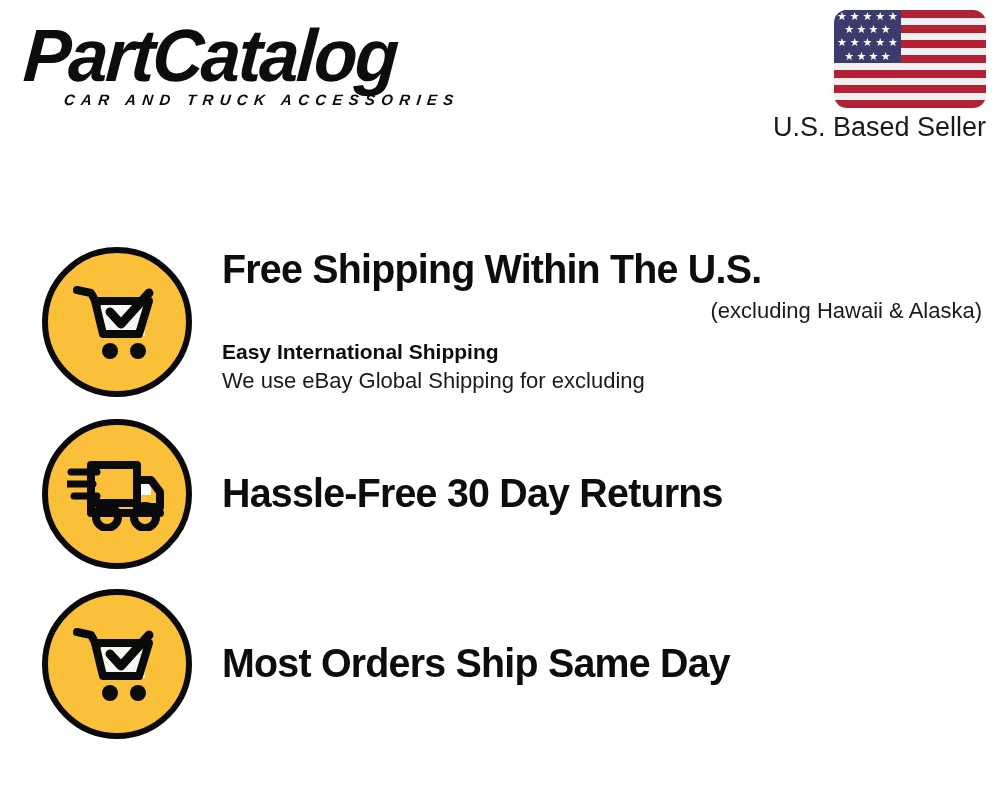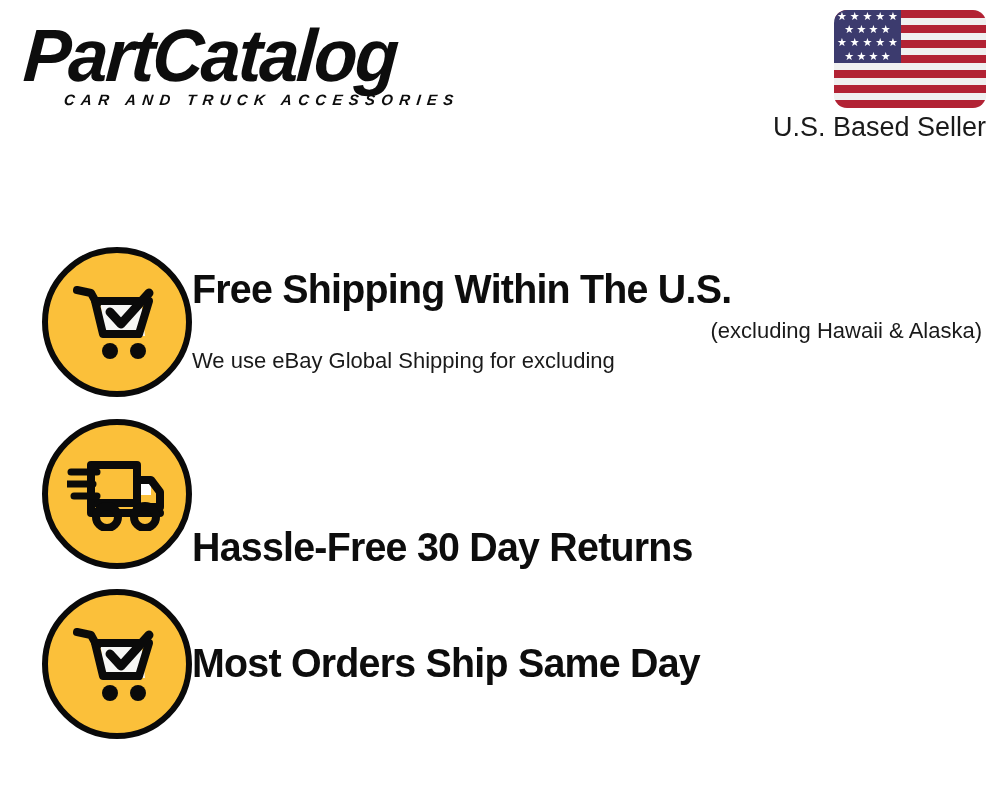--- a/index.html
+++ b/index.html
@@ -126,41 +126,42 @@
     width: 1000px;
   }
   .benefit-row {
     position: absolute;
     left: 42px;
     width: 940px;
     display: flex;
     align-items: center;
   }
   .benefit-row.row-1 { top: 72px; }
-  .benefit-row.row-2 { top: 244px; align-items: flex-end; }
+  .benefit-row.row-2 { top: 244px; }
   .benefit-row.row-3 { top: 414px; }
 
   .icon-circle {
     width: 150px;
     height: 150px;
     min-width: 150px;
     border-radius: 50%;
     background: #fbc03a;
     border: 6px solid #0a0a0a;
     box-sizing: border-box;
     position: relative;
     display: flex;
     align-items: center;
     justify-content: center;
   }
   .icon-circle svg {
     display: block;
   }
 
   .benefit-text {
+    margin-left: 30px;
     flex: 1;
   }
   .benefit-headline {
     font-family: "Liberation Sans", sans-serif;
     font-weight: bold;
     font-size: 41px;
     line-height: 1.06;
     letter-spacing: -0.8px;
     color: #0d0d0d;
     white-space: nowrap;
@@ -264,20 +265,21 @@
         <path d="M8 10 L22 13 L28 24" fill="none" stroke="#0a0a0a" stroke-width="8" stroke-linecap="round" stroke-linejoin="round"></path>
         <path d="M26 21 L80 21 L70 54 L34 54 Z" fill="none" stroke="#0a0a0a" stroke-width="8" stroke-linecap="round" stroke-linejoin="round"></path>
         <path d="M41 32 L52 44 L80 13" fill="none" stroke="#0a0a0a" stroke-width="9" stroke-linecap="round" stroke-linejoin="round"></path>
         <circle cx="41" cy="71" r="8" fill="#0a0a0a"></circle>
         <circle cx="69" cy="71" r="8" fill="#0a0a0a"></circle>
       </svg>
     </div>
     <div class="benefit-text">
       <div class="benefit-headline">Free Shipping Within The U.S.</div>
       <div class="benefit-note">(excluding Hawaii &amp; Alaska)</div>
+      <div class="benefit-subhead">Easy International Shipping</div>
       <div class="benefit-subnote">We use eBay Global Shipping for excluding</div>
     </div>
   </div>
 
   <div class="benefit-row row-2">
     <div class="icon-circle">
       <svg width="100" height="74" viewBox="0 0 100 74" aria-hidden="true">
         <path d="M70 26 L84 26 L84 38 L70 38 Z" fill="#ffffff"></path>
         <path d="M24 8 L70 8 L70 46 L24 46 Z" fill="none" stroke="#0a0a0a" stroke-width="8" stroke-linejoin="round"></path>
         <path d="M70 23 L84 23 L93 35 L93 50 L70 50 Z" fill="none" stroke="#0a0a0a" stroke-width="8" stroke-linejoin="round"></path>

